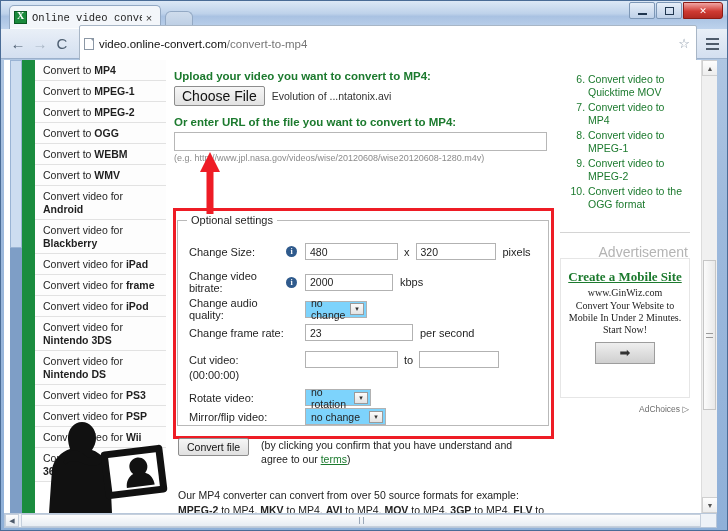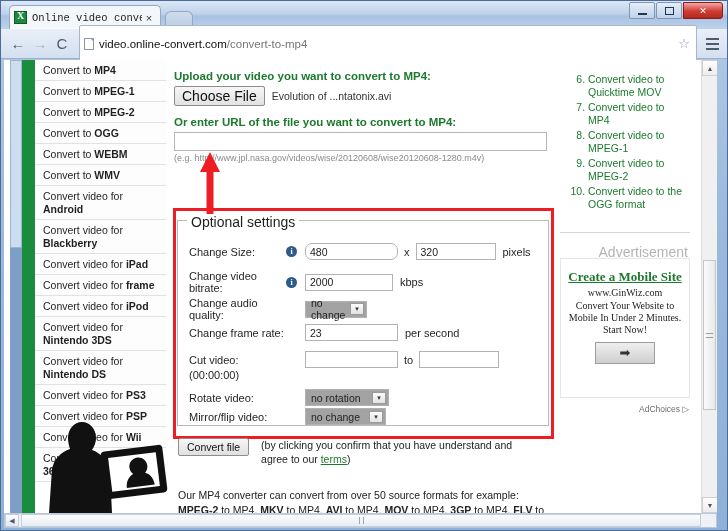--- a/index.html
+++ b/index.html
@@ -209,21 +209,21 @@
   
   #optional-settings {
     position: absolute; left: 9px; top: 160px;
     width: 372px; height: 206px;
     border: 1px solid #b9b9b9;
     background: #fff;
   }
   #optional-legend {
     position: absolute; left: 9px; top: -7px;
     background: #fff; padding: 0 4px;
-    font-size: 14px; color: #1f1f1f;
+    font-size: 11px; color: #1f1f1f;
   }
   .setting-row {
     position: absolute; left: 11px;
     display: flex; align-items: center;
     font-size: 11px; color: #1f1f1f;
     width: 352px;
   }
   .setting-label { width: 97px; flex: 0 0 auto; }
   .info-icon {
     width: 11px; height: 11px; border-radius: 50%;
@@ -237,21 +237,21 @@
   .txtinput {
     border: 1px solid #b2b2b2; background: #fff;
     height: 17px; font-size: 10.5px;
     padding: 0 4px; color: #222;
     font-family: "Liberation Sans", sans-serif;
   }
   .unit { margin-left: 7px; font-size: 11px; }
   .xsep { margin: 0 6px; font-size: 11px; }
   .selbox {
     position: relative;
-    border: 1px solid #b2b2b2; background: #a3a3a3;
+    border: 1px solid #b2b2b2; background: #7dd3fc;
     height: 17px; font-size: 10.5px;
     display: flex; align-items: center;
     padding: 0 18px 0 5px; color: #222;
   }
   .selbox .arrow {
     position: absolute; right: 2px; top: 1.5px;
     width: 14px; height: 12px;
     border: 1px solid #9a9a9a;
     background: linear-gradient(to bottom,#fbfbfb,#e3e3e3);
     display: flex; align-items: center; justify-content: center;
@@ -477,21 +477,21 @@
       <div class="mc-heading">Or enter URL of the file you want to convert to MP4:</div>
       <input id="url-input" type="text" value="" style="">
       <div id="url-example">(e.g. http://www.jpl.nasa.gov/videos/wise/20120608/wise20120608-1280.m4v)</div>
 
       <div id="optional-settings">
         <div id="optional-legend">Optional settings</div>
 
         <div class="setting-row" style="top:22px;">
           <span class="setting-label">Change Size:</span>
           <span class="info-icon">i</span>
-          <input class="txtinput" style="width: 93px; border-radius: 7px;" value="480">
+          <input class="txtinput" style="width: 93px;" value="480">
           <span class="xsep">x</span>
           <input class="txtinput" style="width: 80px;" value="320">
           <span class="unit">pixels</span>
         </div>
 
         <div class="setting-row" style="top:49px;">
           <span class="setting-label">Change video bitrate:</span>
           <span class="info-icon">i</span>
           <input class="txtinput" style="width: 88px;" value="2000">
           <span class="unit">kbps</span>
@@ -502,40 +502,40 @@
           <span class="info-spacer"></span>
           <div class="selbox" style="width:62px;">
             <span>no change</span>
             <span class="arrow">▾</span>
           </div>
         </div>
 
         <div class="setting-row" style="top:103px;">
           <span class="setting-label">Change frame rate:</span>
           <span class="info-spacer"></span>
-          <input class="txtinput" style="width: 93px;" value="23">
+          <input class="txtinput" style="width: 108px;" value="23">
           <span class="unit">per second</span>
         </div>
 
         <div class="setting-row" style="top:130px;">
           <span class="setting-label">Cut video:</span>
           <span class="info-spacer"></span>
           <input class="txtinput" style="width: 93px;" value="">
           <span class="xsep">to</span>
           <input class="txtinput" style="width: 80px;" value="">
         </div>
 
         <div class="setting-row" style="top:148px;">
           <span>(00:00:00)</span>
         </div>
 
         <div class="setting-row" style="top:168px;">
           <span class="setting-label">Rotate video:</span>
           <span class="info-spacer"></span>
-          <div class="selbox" style="width:84px;">
+          <div class="selbox" style="width:66px;">
             <span>no rotation</span>
             <span class="arrow">▾</span>
           </div>
         </div>
 
         <div class="setting-row" style="top:187px;">
           <span class="setting-label">Mirror/flip video:</span>
           <span class="info-spacer"></span>
           <div class="selbox" style="width:81px;">
             <span>no change</span>

